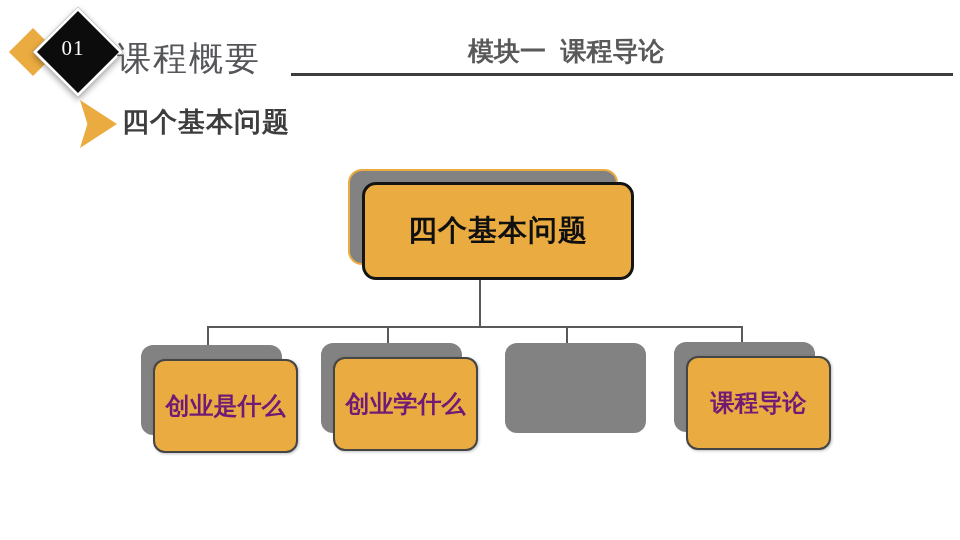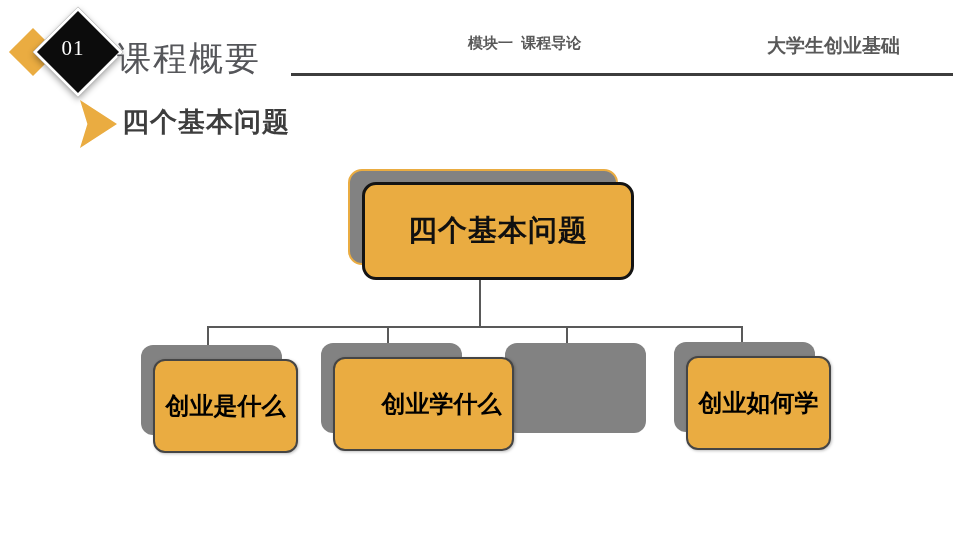--- a/index.html
+++ b/index.html
@@ -34,21 +34,21 @@
     font-family:"Liberation Serif","DejaVu Serif",serif;
     font-size:21px;color:#ffffff;text-align:center;letter-spacing:1px;
   }
   .slide-title{
     position:absolute;left:117px;top:36px;
     font-size:34px;font-weight:normal;color:var(--heading-gray);
     letter-spacing:2px;white-space:pre;
   }
   .module-label{
     position:absolute;left:468px;top:34px;
-    font-size:15px;font-weight:bold;color:var(--connector-gray);
+    font-size:26px;font-weight:bold;color:var(--connector-gray);
     white-space:pre;
   }
   .course-label{
     position:absolute;right:60px;top:33px;
     font-size:19px;font-weight:bold;color:var(--connector-gray);
     white-space:pre;
   }
   .header-divider{
     position:absolute;left:291px;top:73px;width:662px;height:3px;
     background:var(--line-dark);
@@ -80,30 +80,30 @@
     background:var(--gold);border:3px solid #141414;border-radius:14px;
     display:flex;align-items:center;justify-content:center;
     font-size:29px;font-weight:bold;color:#101010;letter-spacing:1px;
     white-space:pre;
   }
   .child-shadow{width:141px;height:90px;border-radius:12px;}
   .child-box{
     position:absolute;width:141px;height:90px;
     background:var(--gold);border:2px solid #454545;border-radius:12px;
     display:flex;align-items:center;justify-content:center;
-    font-size:24px;font-weight:bold;color:#000000;
+    font-size:24px;font-weight:bold;color:#701a75;
     box-shadow:1px 1px 3px rgba(0,0,0,0.25);
     white-space:pre;
   }
   .shadow-1{left:141px;top:345px;}
   .shadow-2{left:321px;top:343px;}
   .shadow-3{left:505px;top:343px;}
   .shadow-4{left:674px;top:342px;}
   .box-1{left:153px;top:359px;}
-  .box-2{left:333px;top:357px;padding-left:36px;}
+  .box-2{left:333px;top:357px;}
   .box-3{left:517px;top:357px;}
   .box-4{left:686px;top:356px;}
 
   .connector{position:absolute;background:var(--connector-gray);}
   .conn-riser{left:479px;top:275px;width:2px;height:52px;}
   .conn-hline{left:207px;top:326px;width:536px;height:2px;}
   .conn-drop{width:2px;height:19px;top:327px;}
   .drop-1{left:207px;}
   .drop-2{left:387px;}
   .drop-3{left:566px;}
@@ -112,21 +112,20 @@
 </head>
 <body>
 
 <div class="stage">
 
   <div class="gold-diamond"></div>
   <div class="black-diamond"></div>
   <div class="badge-number">01</div>
   <div class="slide-title">课程概要</div>
   <div class="module-label">模块一  课程导论</div>
-  <div class="course-label">大学生创业基础</div>
   <div class="header-divider"></div>
 
   <div class="section-arrow"></div>
   <div class="section-title">四个基本问题</div>
 
   <div class="connector conn-riser"></div>
   <div class="connector conn-hline"></div>
   <div class="connector conn-drop drop-1"></div>
   <div class="connector conn-drop drop-2"></div>
   <div class="connector conn-drop drop-3"></div>
@@ -135,15 +134,15 @@
   <div class="node-shadow root-shadow"></div>
   <div class="root-box">四个基本问题</div>
 
   <div class="node-shadow child-shadow shadow-1"></div>
   <div class="node-shadow child-shadow shadow-2"></div>
   <div class="node-shadow child-shadow shadow-3"></div>
   <div class="node-shadow child-shadow shadow-4"></div>
 
   <div class="child-box box-1">创业是什么</div>
   <div class="child-box box-2">创业学什么</div>
-  <div class="child-box box-4">创业如何学</div>
+  <div class="child-box box-4">课程导论</div>
 
 </div>
 
 </body></html>

